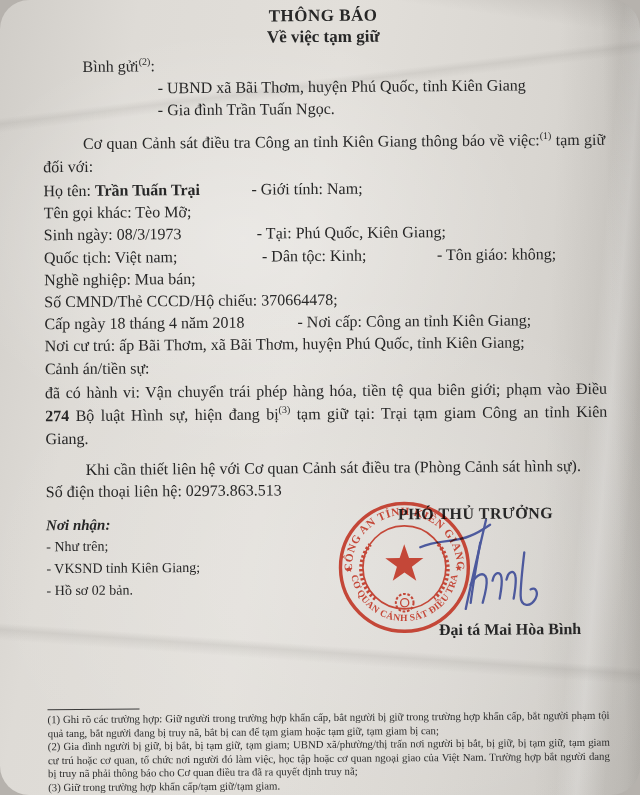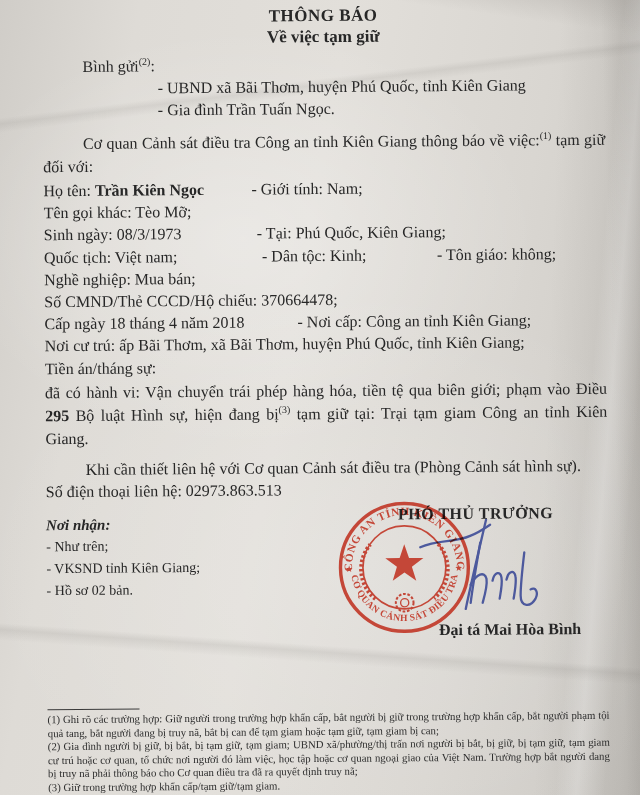--- a/index.html
+++ b/index.html
@@ -6,20 +6,21 @@
   body{background:#b6b2ad;font-family:"Liberation Serif","DejaVu Serif",serif;}
   .page{
     position:relative;width:640px;height:795px;overflow:hidden;color:#272727;
     background:
       linear-gradient(188deg, rgba(150,146,141,0.30) 0%, rgba(150,146,141,0) 4%),
       linear-gradient(268deg, rgba(140,136,131,0.32) 0%, rgba(140,136,131,0) 6%),
       linear-gradient(92deg, rgba(255,255,255,0) 84%, rgba(120,117,112,0.18) 97%, rgba(120,117,112,0.28) 100%),
       radial-gradient(ellipse 420px 300px at 38% 30%, rgba(255,255,255,0.32), rgba(255,255,255,0) 70%),
       radial-gradient(ellipse 520px 400px at 55% 72%, rgba(255,255,255,0.20), rgba(255,255,255,0) 72%),
       linear-gradient(100deg, #d0cdc8 0%, #dedbd6 18%, #e2dfda 45%, #d9d6d1 72%, #cbc8c3 100%);
+    border-radius: 29px;
   }
   .page::before{ 
     content:"";position:absolute;inset:0;pointer-events:none;
     background:
       linear-gradient(173deg, rgba(255,255,255,0) 13.5%, rgba(130,127,122,0.14) 14.2%, rgba(255,255,255,0) 15.2%),
       linear-gradient(184deg, rgba(255,255,255,0) 79.5%, rgba(130,127,122,0.16) 80.3%, rgba(255,255,255,0) 81.6%),
       linear-gradient(95deg, rgba(255,255,255,0) 88%, rgba(255,255,255,0.25) 91%, rgba(255,255,255,0) 95%);
   }
   .content{position:absolute;left:42px;top:6px;width:562px;transform:rotate(-0.45deg);transform-origin:50% 0;}
   .doc-title{font-size:17px;font-weight:bold;text-align:center;line-height:20px;letter-spacing:0.5px;}
@@ -63,32 +64,32 @@
     <div class="salutation"><span>Bình gửi</span><sup>(2)</sup><span>:</span></div>
 
     <div class="recipients">
       <div>- UBND  xã Bãi Thơm, huyện Phú Quốc, tỉnh Kiên Giang</div>
       <div>- Gia đình Trần Tuấn Ngọc.</div>
     </div>
 
     <p class="intro"><span>Cơ quan Cảnh sát điều tra Công an tỉnh Kiên Giang thông báo về việc:</span><sup>(1)</sup><span> tạm giữ đối với:</span></p>
 
     <div class="fields">
-      <div class="frow"><span>Họ tên: </span><span class="bold">Trần Kiên Ngọc</span><span class="c2a">- Giới tính: Nam;</span></div>
+      <div class="frow"><span>Họ tên: </span><span class="bold">Trần Tuấn Trại</span><span class="c2a">- Giới tính: Nam;</span></div>
       <div class="frow"><span>Tên gọi khác: Tèo Mỡ;</span></div>
       <div class="frow"><span>Sinh ngày: 08/3/1973</span><span class="c2b">- Tại: Phú Quốc, Kiên Giang;</span></div>
       <div class="frow"><span>Quốc tịch: Việt nam;</span><span class="c2c">- Dân tộc: Kinh;</span><span class="c2d">- Tôn giáo: không;</span></div>
       <div class="frow"><span>Nghề nghiệp: Mua bán;</span></div>
       <div class="frow"><span>Số CMND/Thẻ CCCD/Hộ chiếu: 370664478;</span></div>
       <div class="frow"><span>Cấp ngày 18 tháng 4 năm 2018</span><span class="c2e">- Nơi cấp: Công an tỉnh Kiên Giang;</span></div>
       <div class="frow"><span>Nơi cư trú: ấp Bãi Thơm, xã Bãi Thơm, huyện Phú Quốc, tỉnh Kiên Giang;</span></div>
-      <div class="frow"><span>Tiền án/tháng sự:</span></div>
+      <div class="frow"><span>Cảnh án/tiền sự:</span></div>
     </div>
 
-    <p class="violation"><span>đã có hành vi: Vận chuyển trái phép hàng hóa, tiền tệ qua biên giới; phạm vào Điều </span><span class="bold">295</span><span> Bộ luật Hình sự, hiện đang bị</span><sup>(3)</sup><span> tạm giữ tại: Trại tạm giam Công an tỉnh Kiên Giang.</span></p>
+    <p class="violation"><span>đã có hành vi: Vận chuyển trái phép hàng hóa, tiền tệ qua biên giới; phạm vào Điều </span><span class="bold">274</span><span> Bộ luật Hình sự, hiện đang bị</span><sup>(3)</sup><span> tạm giữ tại: Trại tạm giam Công an tỉnh Kiên Giang.</span></p>
 
     <div class="contact">
       <div class="l1">Khi cần thiết liên hệ với Cơ quan Cảnh sát điều tra (Phòng Cảnh sát hình sự).</div>
       <div>Số điện thoại liên hệ: 02973.863.513</div>
     </div>
 
     <div class="sign-block">
       <div class="noi-nhan">
         <div class="nn-label">Nơi nhận:</div>
         <div class="nn-item">- Như trên;</div>

